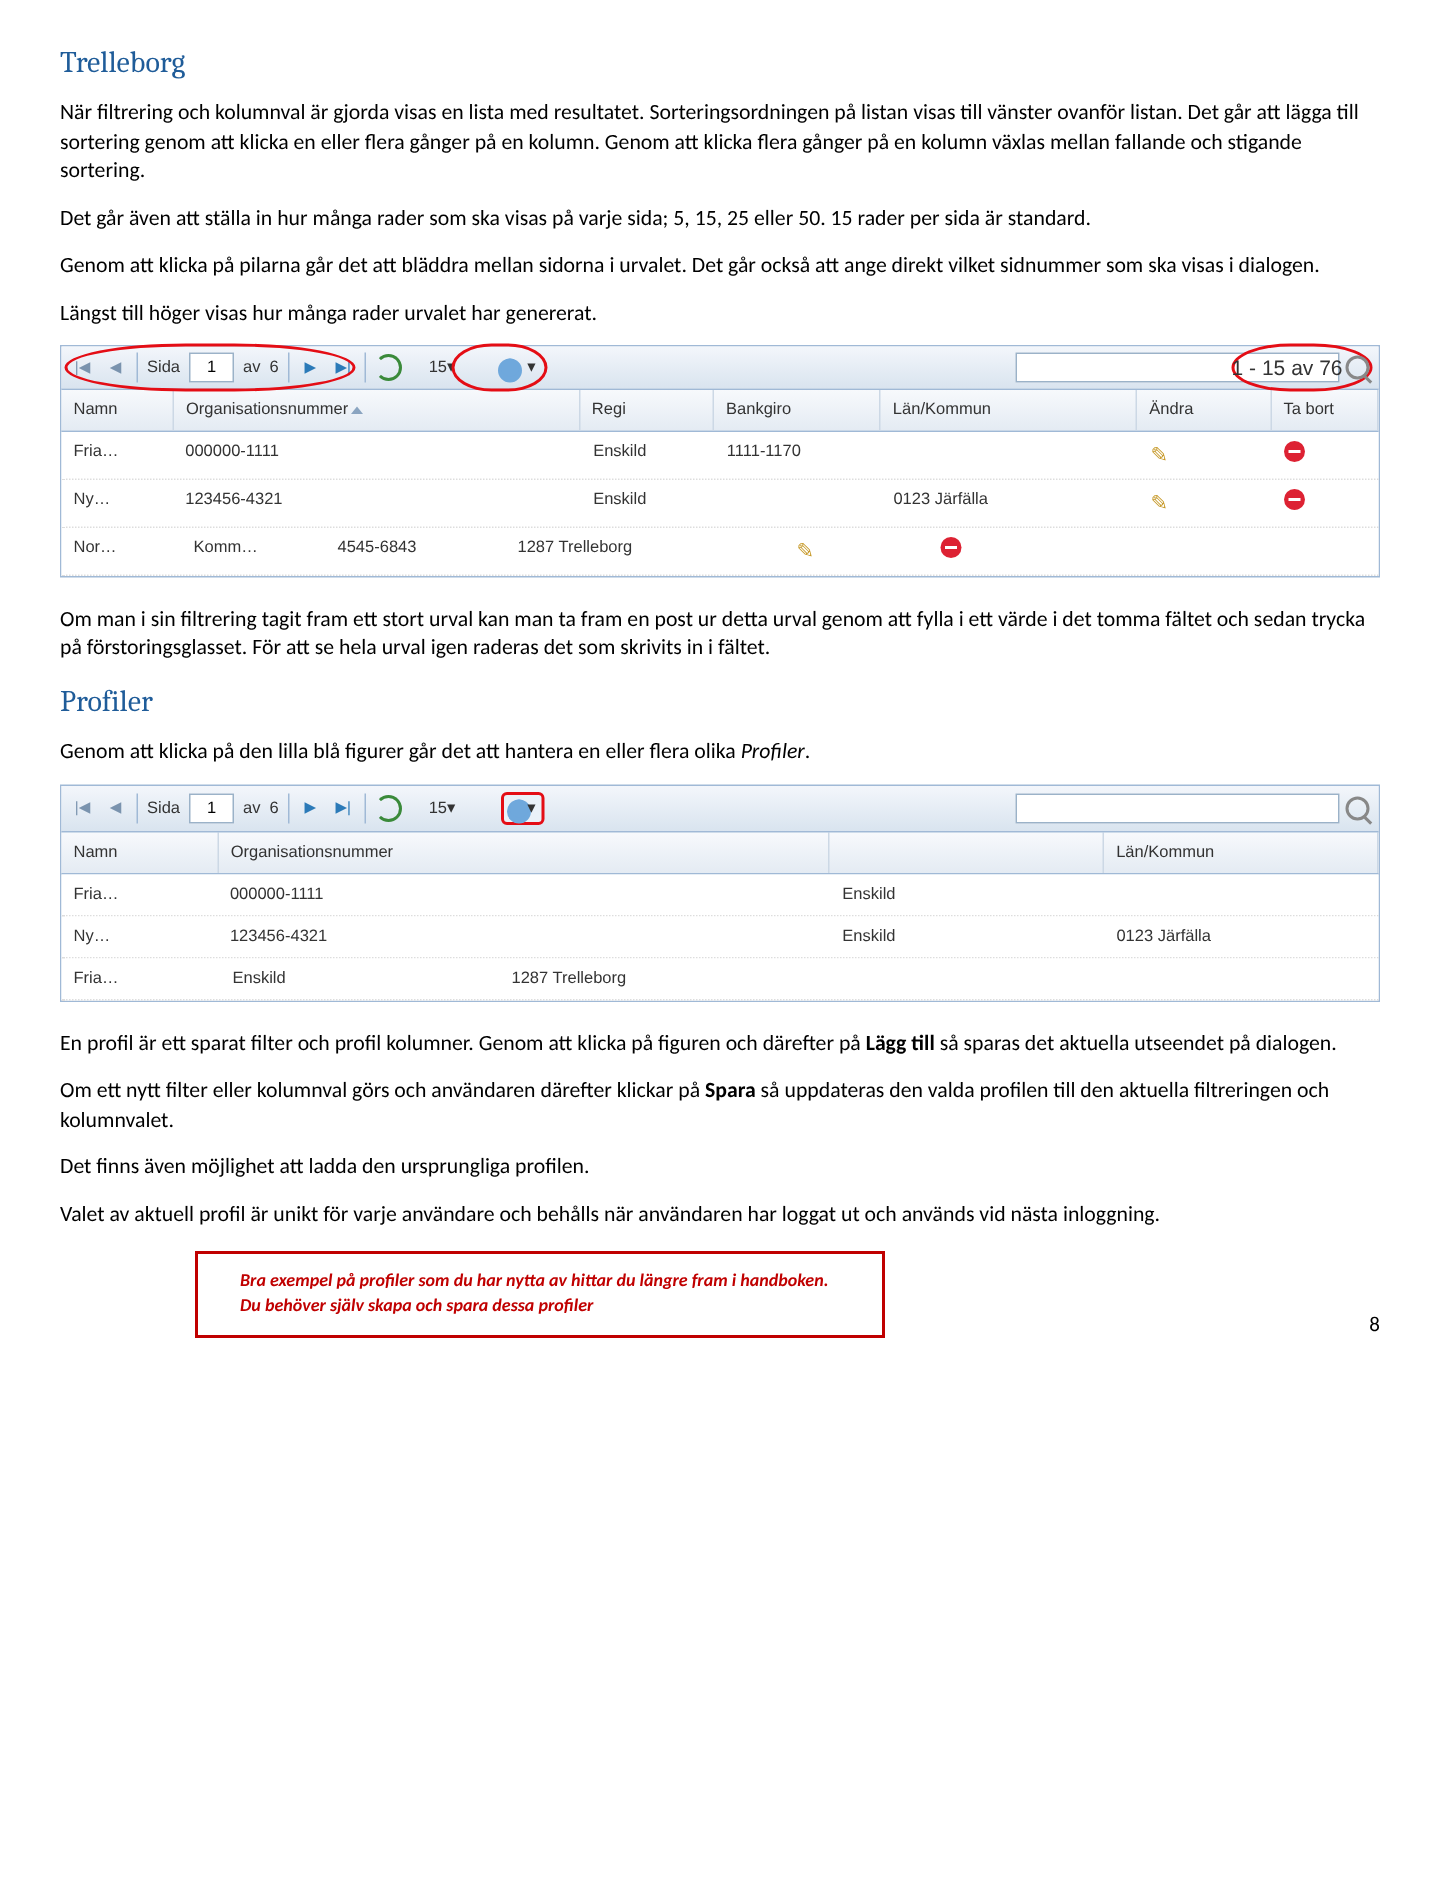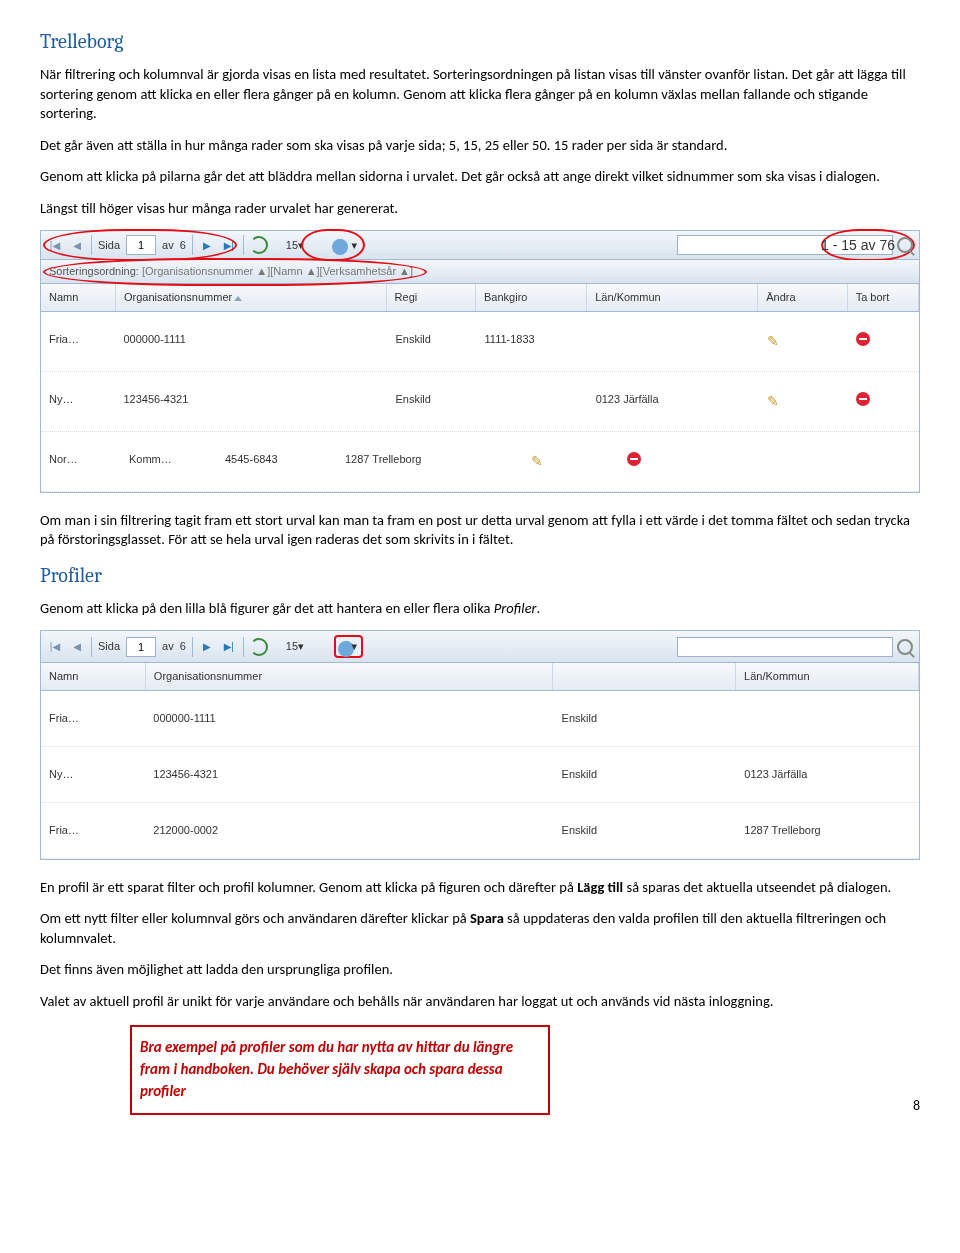--- a/index.html
+++ b/index.html
@@ -1,37 +1,37 @@
 <!DOCTYPE html>
 <html><head>
 <meta charset="utf-8">
 <style>
   body{font-family:Calibri,Arial,sans-serif;font-size:14.5px;color:#000;margin:0;padding:28px 40px 40px 40px;width:960px;box-sizing:border-box;line-height:1.35}
   h2{color:#1f5c99;font-family:Cambria,Georgia,serif;font-size:20px;font-weight:400;margin:0 0 10px 0}
   p{margin:0 0 12px 0}
   .italic{font-style:italic}
   .bold{font-weight:700}
-  .callout{border:2px solid #c00000;padding:10px 8px;width:400px;margin-left:90px;margin-top:14px;color:#c00000;font-weight:700;font-style:italic;font-size:15px;line-height:1.45}
+  .callout{border:2px solid #c00000;padding:10px 28px;width:400px;margin-left:90px;margin-top:14px;color:#c00000;font-weight:700;font-style:italic;font-size:12px;line-height:1.45}
   .pagenum{position:relative;float:right;font-size:14px;margin-top:-18px}
   
   .grid-wrap{border:1px solid #a0b9d6;background:#fff;margin:8px 0 18px 0;font-family:Tahoma,Arial,sans-serif;font-size:11px;color:#333}
   .toolbar{background:linear-gradient(#f3f6fb,#d9e4ef);border-bottom:1px solid #a0b9d6;padding:4px 6px;display:flex;align-items:center;gap:6px;position:relative}
   .toolbar .sep{border-left:1px solid #a0b9d6;height:20px}
   .pg-btn{width:16px;height:16px;display:inline-flex;align-items:center;justify-content:center;color:#7a93ae;font-size:10px}
   .pg-input{width:24px;height:16px;border:1px solid #9bb2c8;background:#fff;text-align:center;font-size:11px}
   .search-box{margin-left:auto;display:flex;align-items:center;gap:4px}
   .search-input{border:1px solid #9bb2c8;background:#fff;height:16px;width:210px}
   .right-count{position:absolute;right:24px;font-size:14px;color:#333}
   .circle{border:2px solid #e40d15;border-radius:50%/60%;position:absolute;pointer-events:none}
   .sortrow{background:linear-gradient(#f3f6fb,#d9e4ef);border-bottom:1px solid #a0b9d6;padding:4px 8px;color:#555;font-size:11px;position:relative}
   .chip{color:#777}
   .hdr{display:flex;background:linear-gradient(#f7f9fc,#e4ebf3);border-bottom:1px solid #a0b9d6}
   .hdr div{padding:6px 8px;border-right:1px solid #ccd8e5;font-size:11px;color:#333}
   .row{display:flex;border-bottom:1px dotted #ddd;background:#fff}
-  .row div{padding:20px 8px;font-size:11px;color:#333}
+  .row div{padding:6px 8px;font-size:11px;color:#333}
   .c-namn{width:64px}
   .c-org{width:280px}
   .c-regi{width:80px}
   .c-bank{width:104px}
   .c-lan{width:170px}
   .c-andra{width:80px}
   .c-tabort{width:60px}
   
   .b-namn{width:90px}
   .b-org{width:400px}
@@ -78,38 +78,34 @@
     <span style="width:6px"></span>
     <span><span>15</span>▾</span>
     <span style="width:18px"></span>
     <span class="profile-ico"></span>▾
     <span class="search-box">
       <input class="search-input" style="">
       <span class="mag"></span>
     </span>
     <span class="right-count">1 - 15 av 76</span>
   </div>
-  <div class="sortrow">
-    <span class="circle" style="left:2px;top:-2px;width:380px;height:24px"></span>
-    <span>Sorteringsordning:</span> <span class="chip">[Organisationsnummer ▲][Namn ▲][Verksamhetsår ▲]</span>
-  </div>
   <div class="hdr">
     <div class="c-namn">Namn</div>
     <div class="c-org"><span>Organisationsnummer</span><span class="sort-tri"></span></div>
     <div class="c-regi">Regi</div>
     <div class="c-bank">Bankgiro</div>
     <div class="c-lan">Län/Kommun</div>
     <div class="c-andra">Ändra</div>
     <div class="c-tabort">Ta bort</div>
   </div>
   <div class="row">
     <div class="c-namn">Fria…</div>
       <div class="c-org">000000-1111</div>
       <div class="c-regi">Enskild</div>
-      <div class="c-bank">1111-1833</div>
+      <div class="c-bank">1111-1170</div>
       <div class="c-lan"></div>
       <div class="c-andra"><span class="pencil">✎</span></div>
       <div class="c-tabort"><span class="del"></span></div>
   </div>
   <div class="row">
     <div class="c-namn">Ny…</div>
       <div class="c-org">123456-4321</div>
       <div class="c-regi">Enskild</div>
       <div class="c-bank"></div>
       <div class="c-lan">0123 Järfälla</div>
@@ -169,21 +165,20 @@
       <div class="b-lan"></div>
   </div>
   <div class="row">
     <div class="b-namn">Ny…</div>
       <div class="b-org">123456-4321</div>
       <div class="b-regi">Enskild</div>
       <div class="b-lan">0123 Järfälla</div>
   </div>
   <div class="row">
     <div class="b-namn">Fria…</div>
-      <div class="b-org">212000-0002</div>
       <div class="b-regi">Enskild</div>
       <div class="b-lan">1287 Trelleborg</div>
   </div>
 </div>
 
 <p>
   <span>En profil är ett sparat filter och profil kolumner. Genom att klicka på figuren och därefter på </span><span class="bold">Lägg till</span><span> så sparas det aktuella utseendet på dialogen.</span>
 </p>
 <p>
   <span>Om ett nytt filter eller kolumnval görs och användaren därefter klickar på </span><span class="bold">Spara</span><span> så uppdateras den valda profilen till den aktuella filtreringen och kolumnvalet.</span>

